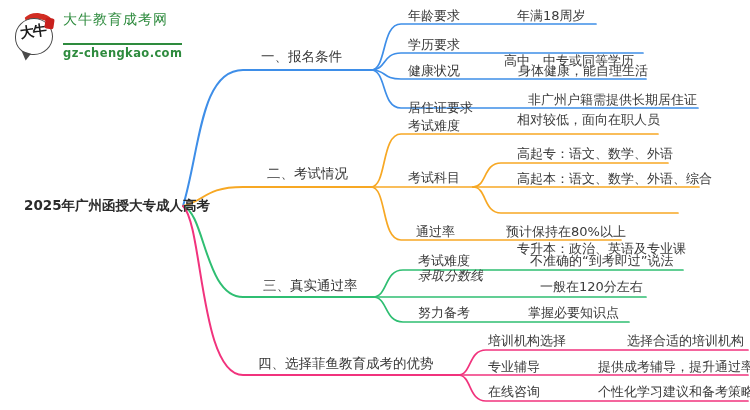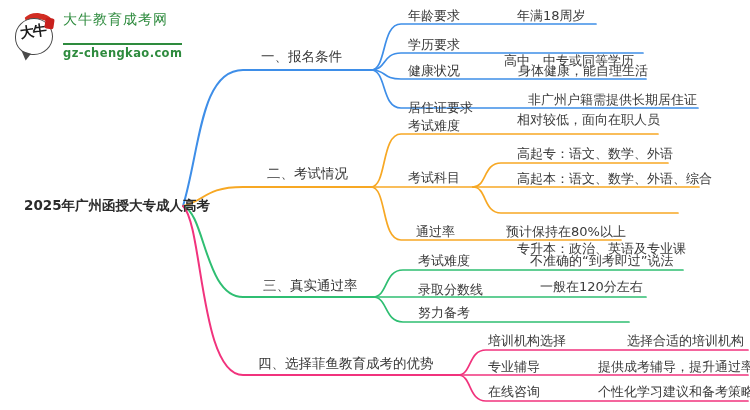--- a/index.html
+++ b/index.html
@@ -95,23 +95,24 @@
   <div class="n" style="left:517px;top:112px;">相对较低，面向在职人员</div>
   <div class="n" style="left:408px;top:170px;">考试科目</div>
   <div class="n" style="left:517px;top:146px;">高起专：语文、数学、外语</div>
   <div class="n" style="left:517px;top:171px;">高起本：语文、数学、外语、综合</div>
   <div class="n" style="left:517px;top:197px;margin-top:44px;">专升本：政治、英语及专业课</div>
   <div class="n" style="left:408px;top:224px;margin-left:8px;">通过率</div>
   <div class="n" style="left:506px;top:224px;">预计保持在80%以上</div>
 
   <div class="n" style="left:418px;top:253px;">考试难度</div>
   <div class="n" style="left:530px;top:253px;">不准确的“到考即过”说法</div>
-  <div class="n" style="left:418px;top:282px;">录取分数线</div>
+  <div class="n" style="left:418px;top:268px;font-style:italic;">录取分数线</div>
   <div class="n" style="left:540px;top:279px;">一般在120分左右</div>
   <div class="n" style="left:418px;top:305px;">努力备考</div>
+  <div class="n" style="left:528px;top:305px;">掌握必要知识点</div>
 
   <div class="n" style="left:488px;top:333px;">培训机构选择</div>
   <div class="n" style="left:627px;top:333px;">选择合适的培训机构</div>
   <div class="n" style="left:488px;top:359px;">专业辅导</div>
   <div class="n" style="left:598px;top:359px;">提供成考辅导，提升通过率</div>
   <div class="n" style="left:488px;top:384px;">在线咨询</div>
   <div class="n" style="left:598px;top:384px;">个性化学习建议和备考策略</div>
 
 </div>
 

